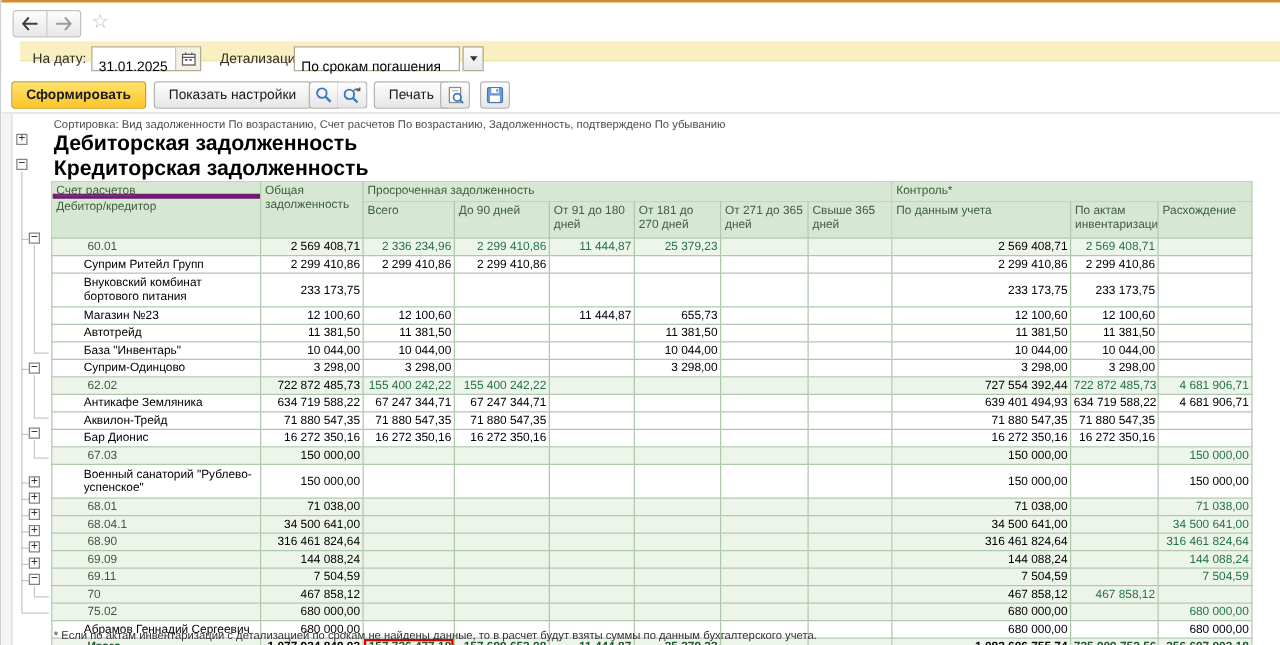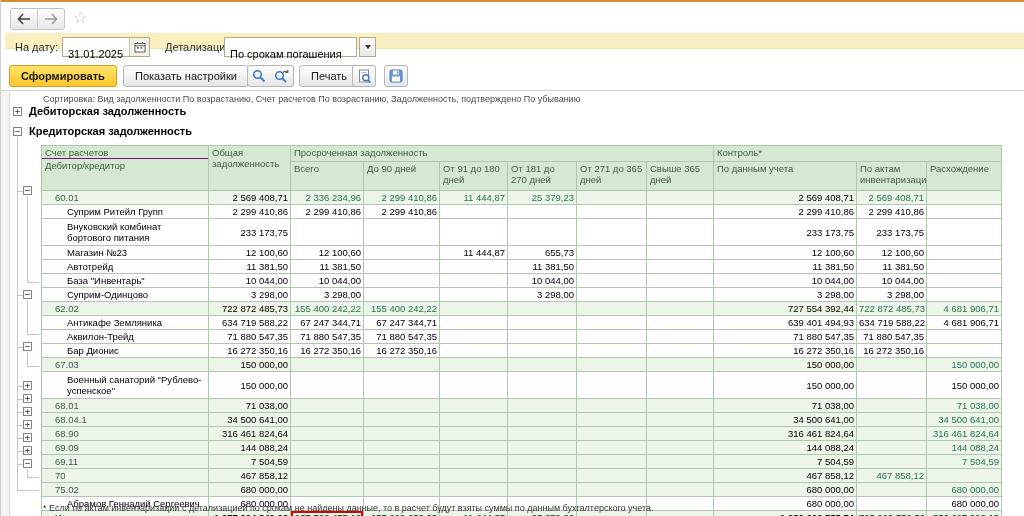--- a/index.html
+++ b/index.html
@@ -12,21 +12,21 @@
   .topbar{position:absolute;left:0;top:0;right:0;height:33px;background:#fff;
     border-top:2px solid #d28d2e;box-sizing:border-box;}
   .navgroup{position:absolute;left:9px;top:6px;display:flex;border:1px solid #c2c2c2;
     border-radius:3px;overflow:hidden;background:#eee;}
   .navbtn{width:26px;height:20px;display:flex;align-items:center;justify-content:center;
     background:linear-gradient(#fdfdfd,#e7e7e7);cursor:pointer;}
   .navbtn + .navbtn{border-left:1px solid #cccccc;}
   .star{position:absolute;left:72px;top:7px;font-size:16px;color:#c0c0c0;cursor:pointer;line-height:18px;}
   .title{position:absolute;left:97px;top:8px;font-size:14px;font-weight:bold;color:#000;white-space:nowrap;}
   
-  .paramsbar{position:absolute;left:4px;top:33px;right:0;height:16px;background:#f9efc0;
+  .paramsbar{position:absolute;left:15px;top:33px;right:0;height:16px;background:#f9efc0;
     border-bottom:1px solid #eee3ab;box-sizing:border-box;}
   .plabel{position:absolute;top:8px;font-size:11px;color:#2e2e2e;white-space:nowrap;}
   .field{position:absolute;top:4px;height:20px;background:#fff;border:1px solid #b1ab93;
     box-sizing:border-box;display:flex;align-items:stretch;font-size:11px;color:#000;}
   .fieldtext{flex:1;display:flex;align-items:center;padding:16px 5px;white-space:nowrap;overflow:hidden;}
   .fieldbtn{width:19px;display:flex;align-items:center;justify-content:center;
     border-left:1px solid #cdc8b2;background:#f4f1e4;cursor:pointer;}
   .arrowbtn{position:absolute;top:4px;width:17px;height:20px;box-sizing:border-box;
     border:1px solid #b1ab93;background:linear-gradient(#fdfdfd,#e9e9e9);
     display:flex;align-items:center;justify-content:center;cursor:pointer;}
@@ -40,45 +40,45 @@
     font-size:11px;color:#1a1a1a;padding:0 11px;cursor:pointer;box-sizing:border-box;white-space:nowrap;}
   .btn.primary{background:linear-gradient(#ffe36b,#fbc52c);border-color:#d3a01c;font-weight:bold;}
   .iconbtn{padding:0;width:24px;}
   .joinL{border-top-right-radius:0;border-bottom-right-radius:0;}
   .joinR{border-top-left-radius:0;border-bottom-left-radius:0;border-left:none;}
   
   .report{position:absolute;left:0;top:91px;right:0;bottom:0;background:#fff;}
   .leftstrip{position:absolute;left:0;top:0;bottom:0;width:8px;background:#f4f4f4;
     border-right:1px solid #dcdcdc;}
   .sortline{position:absolute;left:42px;top:3px;font-size:9px;color:#4c4c4c;white-space:nowrap;}
-  .sectitle{position:absolute;left:28px;font-size:11px;font-weight:bold;color:#000;white-space:nowrap;}
+  .sectitle{position:absolute;left:42px;font-size:17px;font-weight:bold;color:#000;white-space:nowrap;}
   .footnote{position:absolute;left:42px;top:412px;font-size:9px;color:#333;white-space:nowrap;}
   
   .vline{position:absolute;width:1px;background:#c6c6c6;}
   .hlineT{position:absolute;height:1px;background:#c6c6c6;}
   .tbox{position:absolute;width:9px;height:9px;box-sizing:border-box;border:1px solid #848484;
     background:#fff;font-size:9px;line-height:6px;text-align:center;color:#333;cursor:pointer;
     font-family:"DejaVu Sans Mono",monospace;z-index:2;}
   
   .rpt{position:absolute;left:40px;top:54px;width:960px;border-collapse:collapse;table-layout:fixed;
     font-size:9.5px;color:#000;}
   .rpt th,.rpt td{border:1px solid #aec8ac;overflow:hidden;}
   .rpt th{background:#d6e7d2;color:#3f5f41;font-weight:normal;text-align:left;
     vertical-align:top;padding:1px 3px;line-height:11px;}
   .rpt thead tr.h1 th{height:13px;}
   .rpt thead tr.h2 th{height:26px;}
   th.hc1{padding:0;}
   .hsplit{display:flex;flex-direction:column;height:100%;}
-  .hsplit .top{height:13px;box-sizing:border-box;border-bottom:1px solid #701a75;padding:1px 3px;}
+  .hsplit .top{height:13px;box-sizing:border-box;border-bottom:4px solid #701a75;padding:1px 3px;text-decoration:underline;}
   .hsplit .bot{flex:1;padding:1px 3px;}
   .rpt td{height:13px;line-height:11px;padding:0 2px;vertical-align:middle;}
   .rpt tr.tall td{height:26px;}
   .rpt td.num{text-align:right;white-space:nowrap;}
   .rpt td.name{white-space:normal;}
-  .rpt td.name.lvl1{padding-left:13px;margin-left:24px;}
+  .rpt td.name.lvl1{padding-left:28px;margin-left:24px;}
   .rpt td.name.lvl2{padding-left:25px;}
   .rpt tr.group td{background:#edf4ea;}
   .rpt tr.group td.name{color:#3c5c40;}
   .rpt tr.total td{background:#edf4ea;font-weight:bold;}
   .rpt tr.total td.name{color:#1b5a33;}
   .rpt td.g{color:#23744b;}
   .rpt tr.total td.g{color:#1b5a33;}
   .rpt td.sel{box-shadow:inset 0 0 0 2px #e00000;}
 </style>
 </head>

